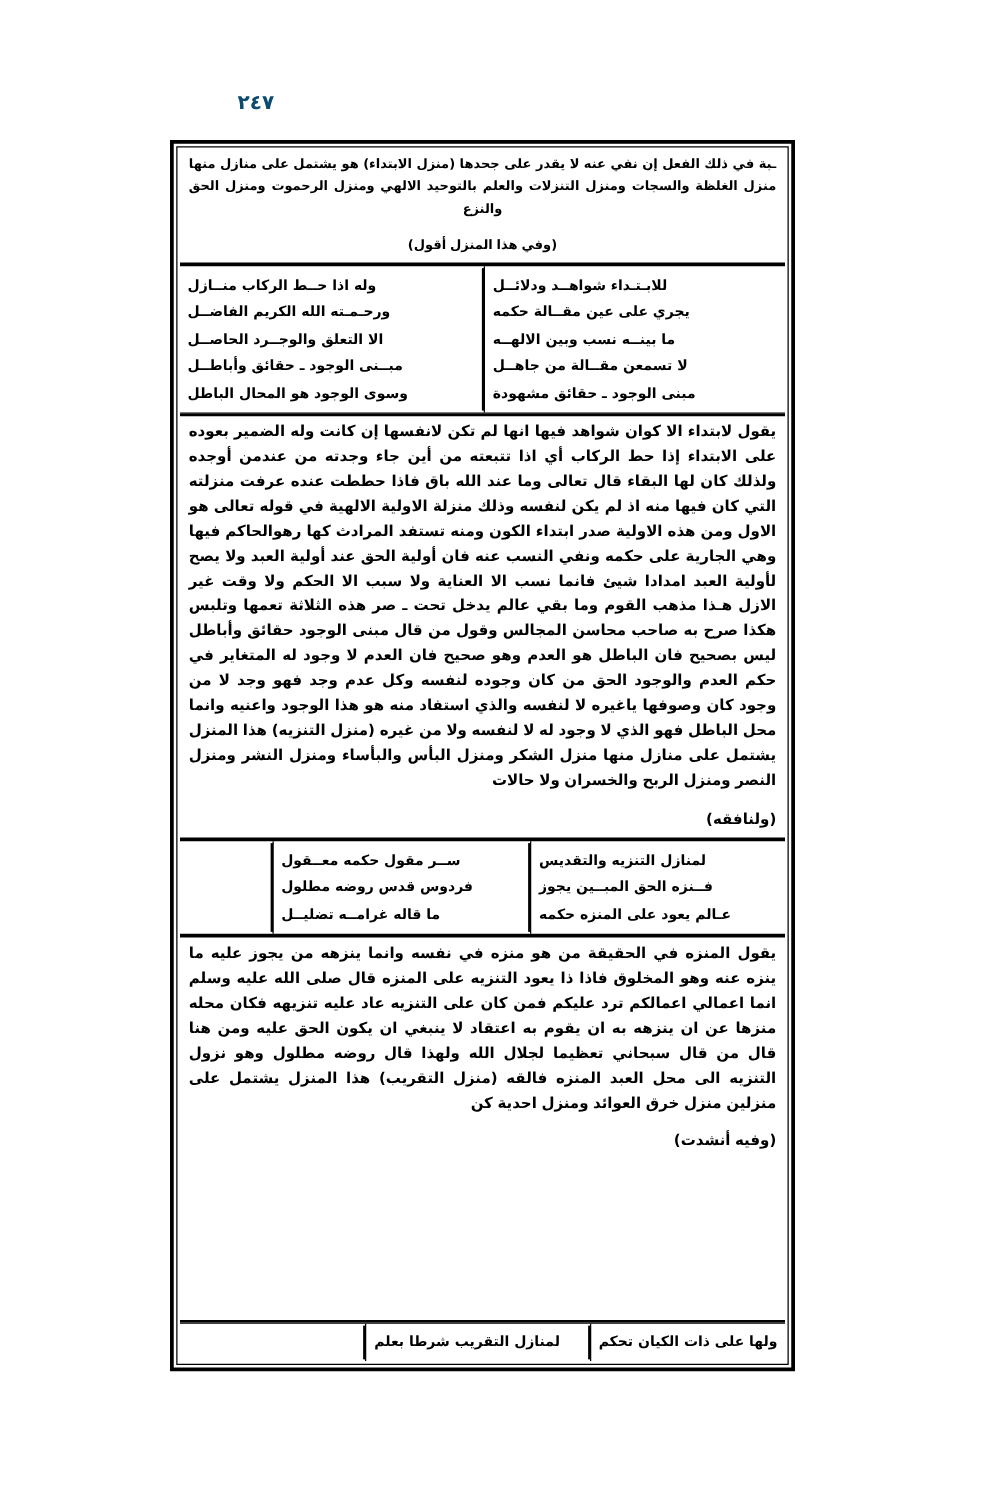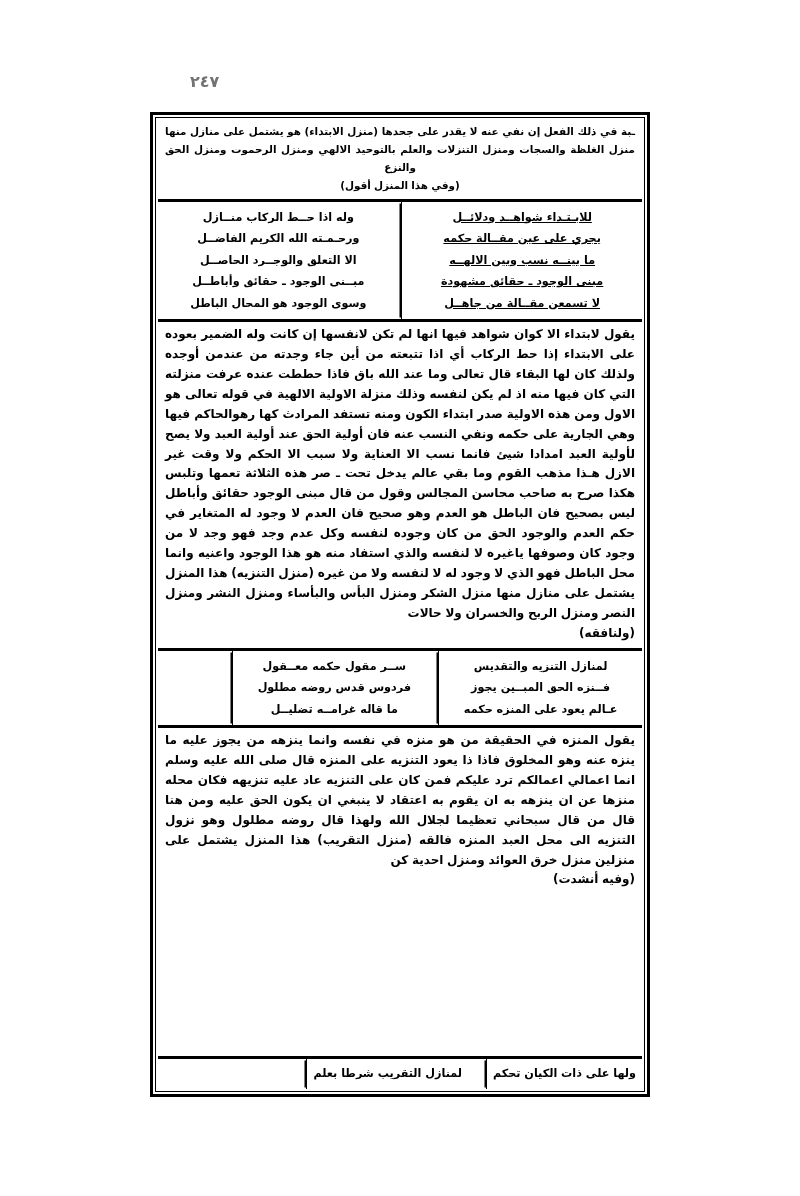--- a/index.html
+++ b/index.html
@@ -20,29 +20,29 @@
   .folio {
     position: absolute;
     top: 72px;
     left: 190px;
     width: 80px;
     text-align: left;
     font-family: "DejaVu Sans", sans-serif;
     font-size: 16px;
     font-weight: 700;
     letter-spacing: 1px;
-    color: #737373;
+    color: #0c4a6e;
     direction: rtl;
   }
 
   
   .frame {
     position: absolute;
     top: 112px;
-    left: 150px;
+    left: 136px;
     width: 500px;
     height: 985px;
     border: 3px solid #000;
     box-sizing: border-box;
     background: #fff;
   }
   .frame::before {
     content: "";
     position: absolute;
     top: 2px; left: 2px; right: 2px; bottom: 2px;
@@ -77,21 +77,21 @@
     font-size: 12px;
     line-height: 1.66;
     text-align-last: right;
   }
   .prose .marker {
     font-weight: 700;
   }
   .prose .tail {
     display: block;
     text-align: center;
-    margin-top: 0;
+    margin-top: 11px;
   }
 
   
   .rule {
     border-top: 2.5px solid #000;
     margin: 0;
     height: 0;
     flex: 0 0 auto;
   }
 
@@ -101,21 +101,21 @@
     flex-direction: row;
     direction: rtl;
     border-top: 1.3px solid #000;
     border-bottom: 1.3px solid #000;
     margin: 0;
   }
   .verse-col {
     box-sizing: border-box;
     padding: 5px 6px 5px 6px;
     direction: rtl;
-    text-align: center;
+    text-align: left;
   }
   .verse-col.right {
     width: 44%;
     border-left: 1.4px solid #000;
     margin-left: 2.5px;
     box-shadow: -3px 0 0 -1.5px #000;
   }
   .verse-col.left {
     width: 44%;
     border-left: 1.4px solid #000;
@@ -131,21 +131,21 @@
     font-family: "DejaVu Sans", "Liberation Sans", sans-serif;
     font-size: 11.2px;
     line-height: 1.92;
     font-weight: 600;
     color: #000;
     white-space: nowrap;
     letter-spacing: -0.1px;
   }
 
   
-  .verse-table.wide .verse-col.right { width: 50%; text-decoration: underline; }
+  .verse-table.wide .verse-col.right { width: 50%; }
   .verse-table.wide .verse-col.left  { width: 50%; border-left: none; box-shadow: none; margin-left: 0; }
   .verse-table.wide .verse-col.right { border-left: 1.4px solid #000; box-shadow: -3px 0 0 -1.5px #000; }
 
   
   .verse-table.single {
     border-top: 1.3px solid #000;
     border-bottom: none;
   }
   .verse-table.single .verse-col { padding: 4px 6px 5px 6px; }
   .verse-table.single .verse-col.right { width: 34%; }
@@ -167,22 +167,22 @@
       <span class="tail">(وفي هذا المنزل أقول)</span>
     </div>
 
     <div class="rule"></div>
 
     <div class="verse-table wide">
       <div class="verse-col right">
         <div class="verse-line">للابـتـداء شواهــد ودلائــل</div>
         <div class="verse-line">يجري على عين مقــالة حكمه</div>
         <div class="verse-line">ما بينــه نسب وبين الالهــه</div>
+        <div class="verse-line">لا تسمعن مقــالة من جاهــل</div>
         <div class="verse-line">مبنى الوجود ـ حقائق مشهودة</div>
-        <div class="verse-line">لا تسمعن مقــالة من جاهــل</div>
       </div>
       <div class="verse-col left">
         <div class="verse-line">وله اذا حــط الركاب منــازل</div>
         <div class="verse-line">ورحـمـته الله الكريم الفاضــل</div>
         <div class="verse-line">الا التعلق والوجــرد الحاصــل</div>
         <div class="verse-line">مبــنى الوجود ـ حقائق وأباطــل</div>
         <div class="verse-line">وسوى الوجود هو المحال الباطل</div>
       </div>
     </div>
 

